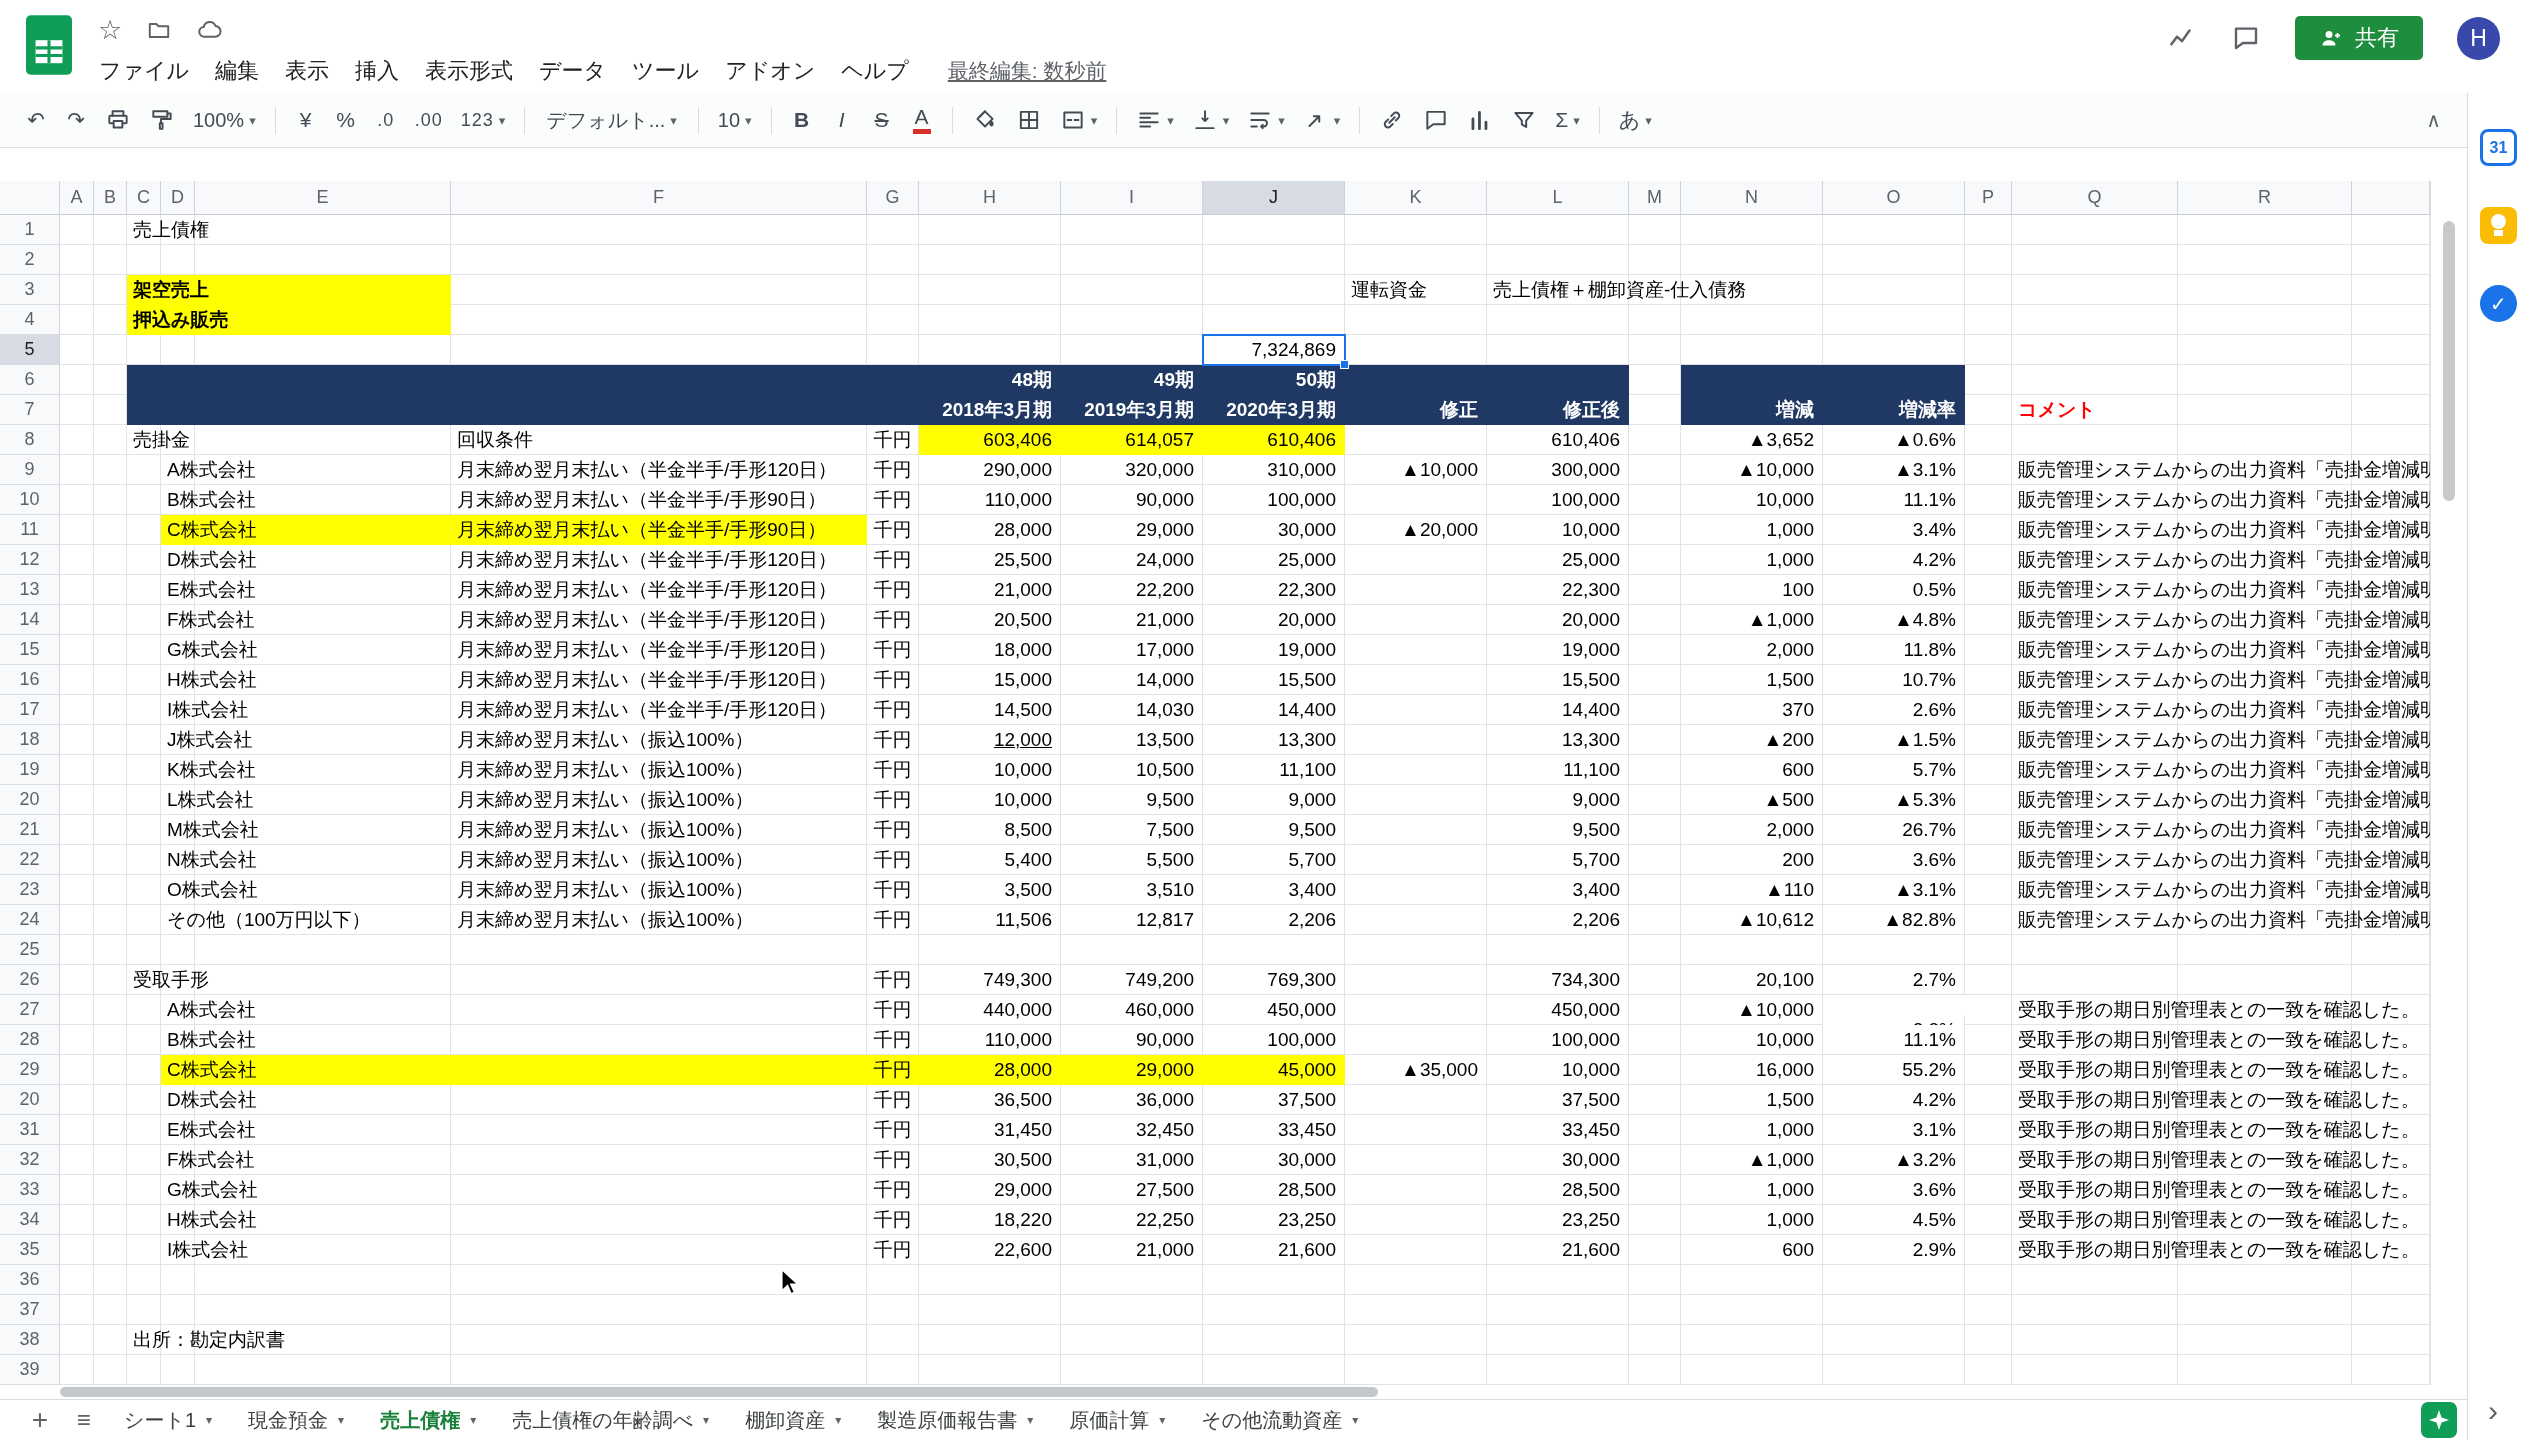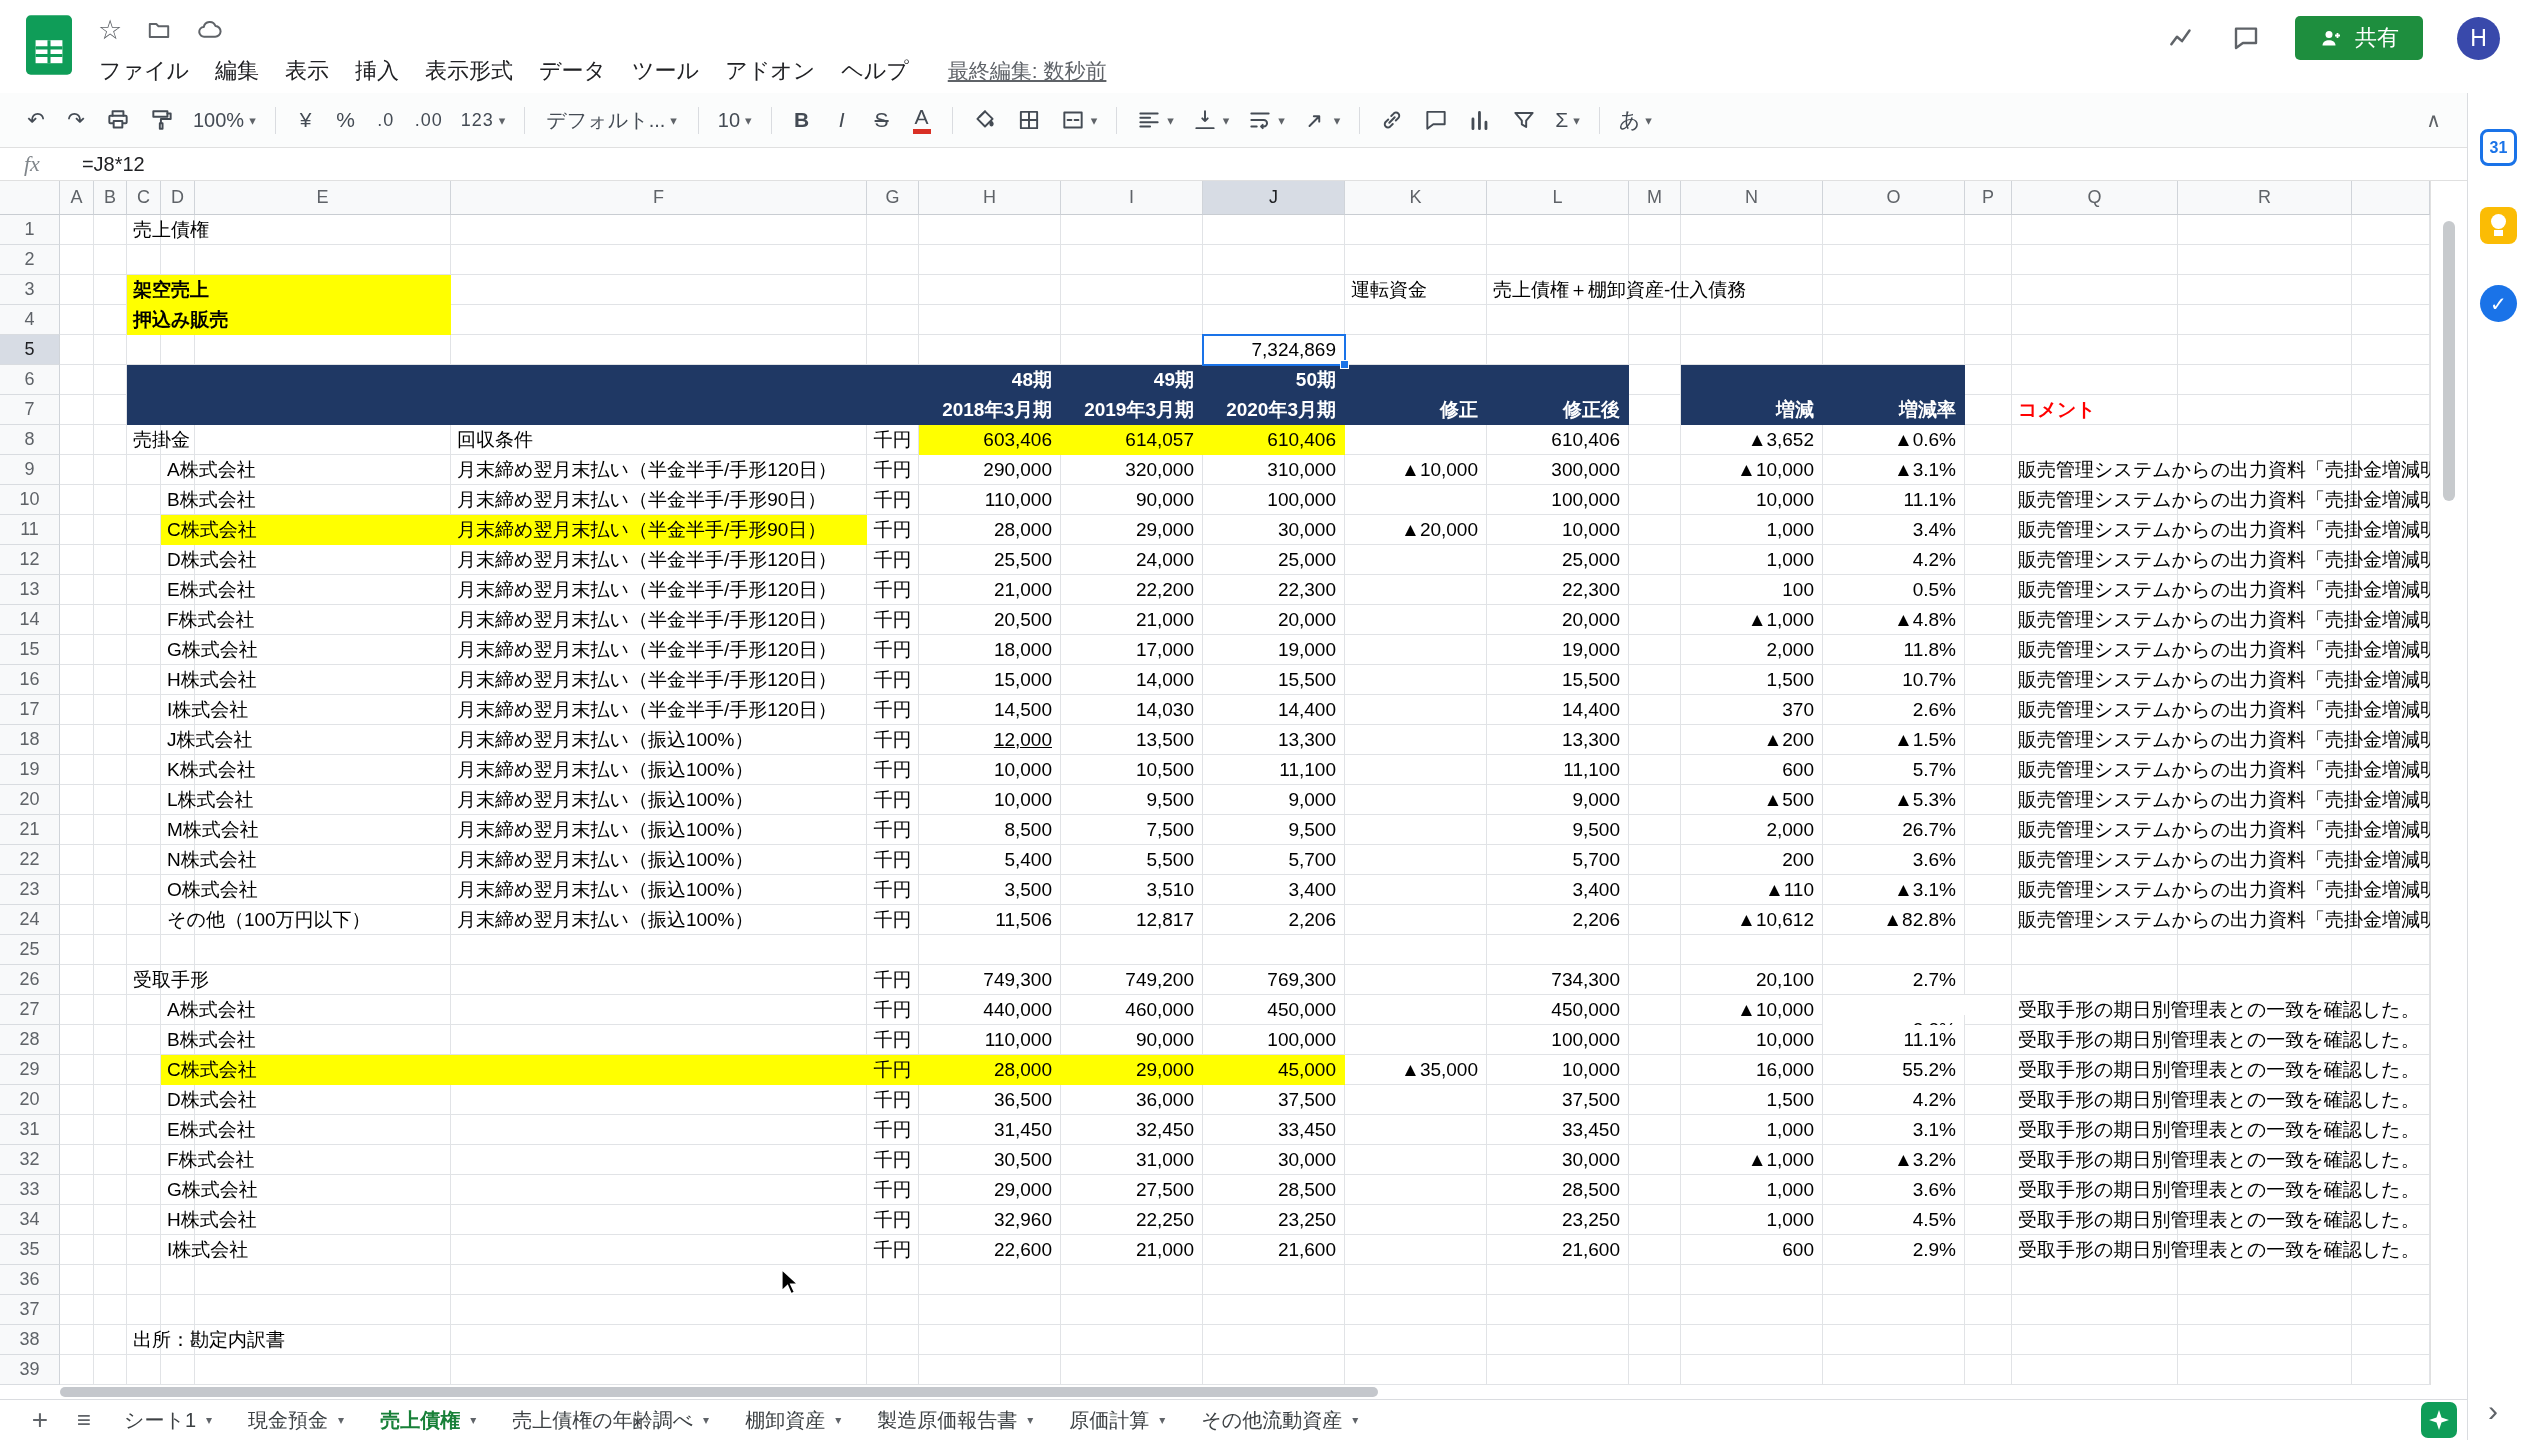--- a/index.html
+++ b/index.html
@@ -315,24 +315,20 @@
         </div>
         <div class="t-sep"></div>
         <div class="t-item">
           <span class="t-glyph ">あ</span>
           <span class="caret">▾</span>
         </div>
       </span>
     <span class="toolbar-collapse">∧</span>
   </div>
 
-  <div class="formula-bar">
-    <span class="fx">fx</span>
-    <span class="formula-text">=J8*12</span>
-  </div>
 
   <div class="grid">
     <div class="col-headers">
         <div class="col-hdr corner"></div>
         <div class="col-hdr" style="width: 34px;">A</div>
         <div class="col-hdr" style="width: 33px;">B</div>
         <div class="col-hdr" style="width: 34px;">C</div>
         <div class="col-hdr" style="width: 34px;">D</div>
         <div class="col-hdr" style="width: 256px;">E</div>
         <div class="col-hdr" style="width: 416px;">F</div>
@@ -1604,21 +1600,21 @@
           <div class="cell al-l" style="width: 34px;"></div>
           <div class="cell al-l" style="width: 34px;">
             <span class="tx">H株式会社</span>
           </div>
           <div class="cell al-l" style="width: 256px;"></div>
           <div class="cell al-l" style="width: 416px;"></div>
           <div class="cell al-c" style="width: 52px;">
             <span class="tx">千円</span>
           </div>
           <div class="cell al-r" style="width: 142px;">
-            <span class="tx">32,960</span>
+            <span class="tx">18,220</span>
           </div>
           <div class="cell al-r" style="width: 142px;">
             <span class="tx">22,250</span>
           </div>
           <div class="cell al-r" style="width: 142px;">
             <span class="tx">23,250</span>
           </div>
           <div class="cell al-r" style="width: 142px;"></div>
           <div class="cell al-r" style="width: 142px;">
             <span class="tx">23,250</span>

